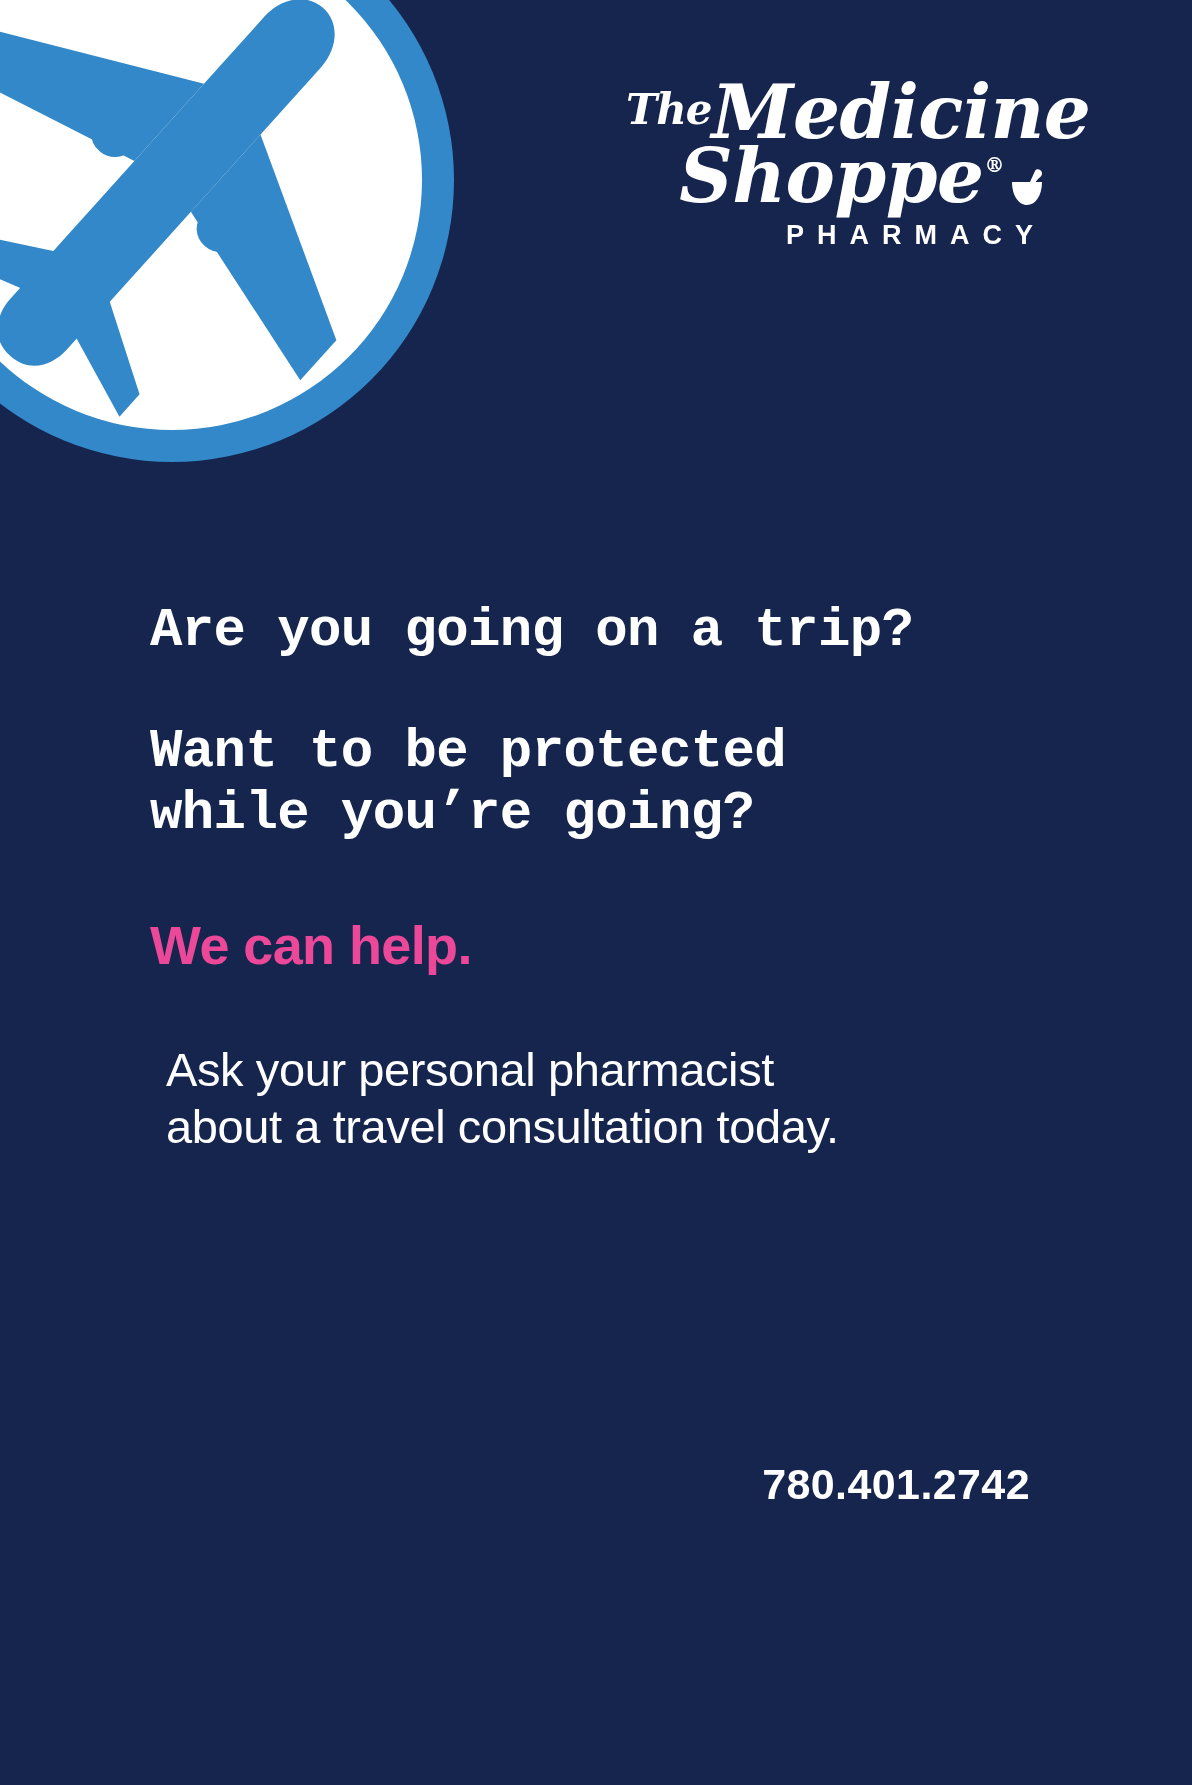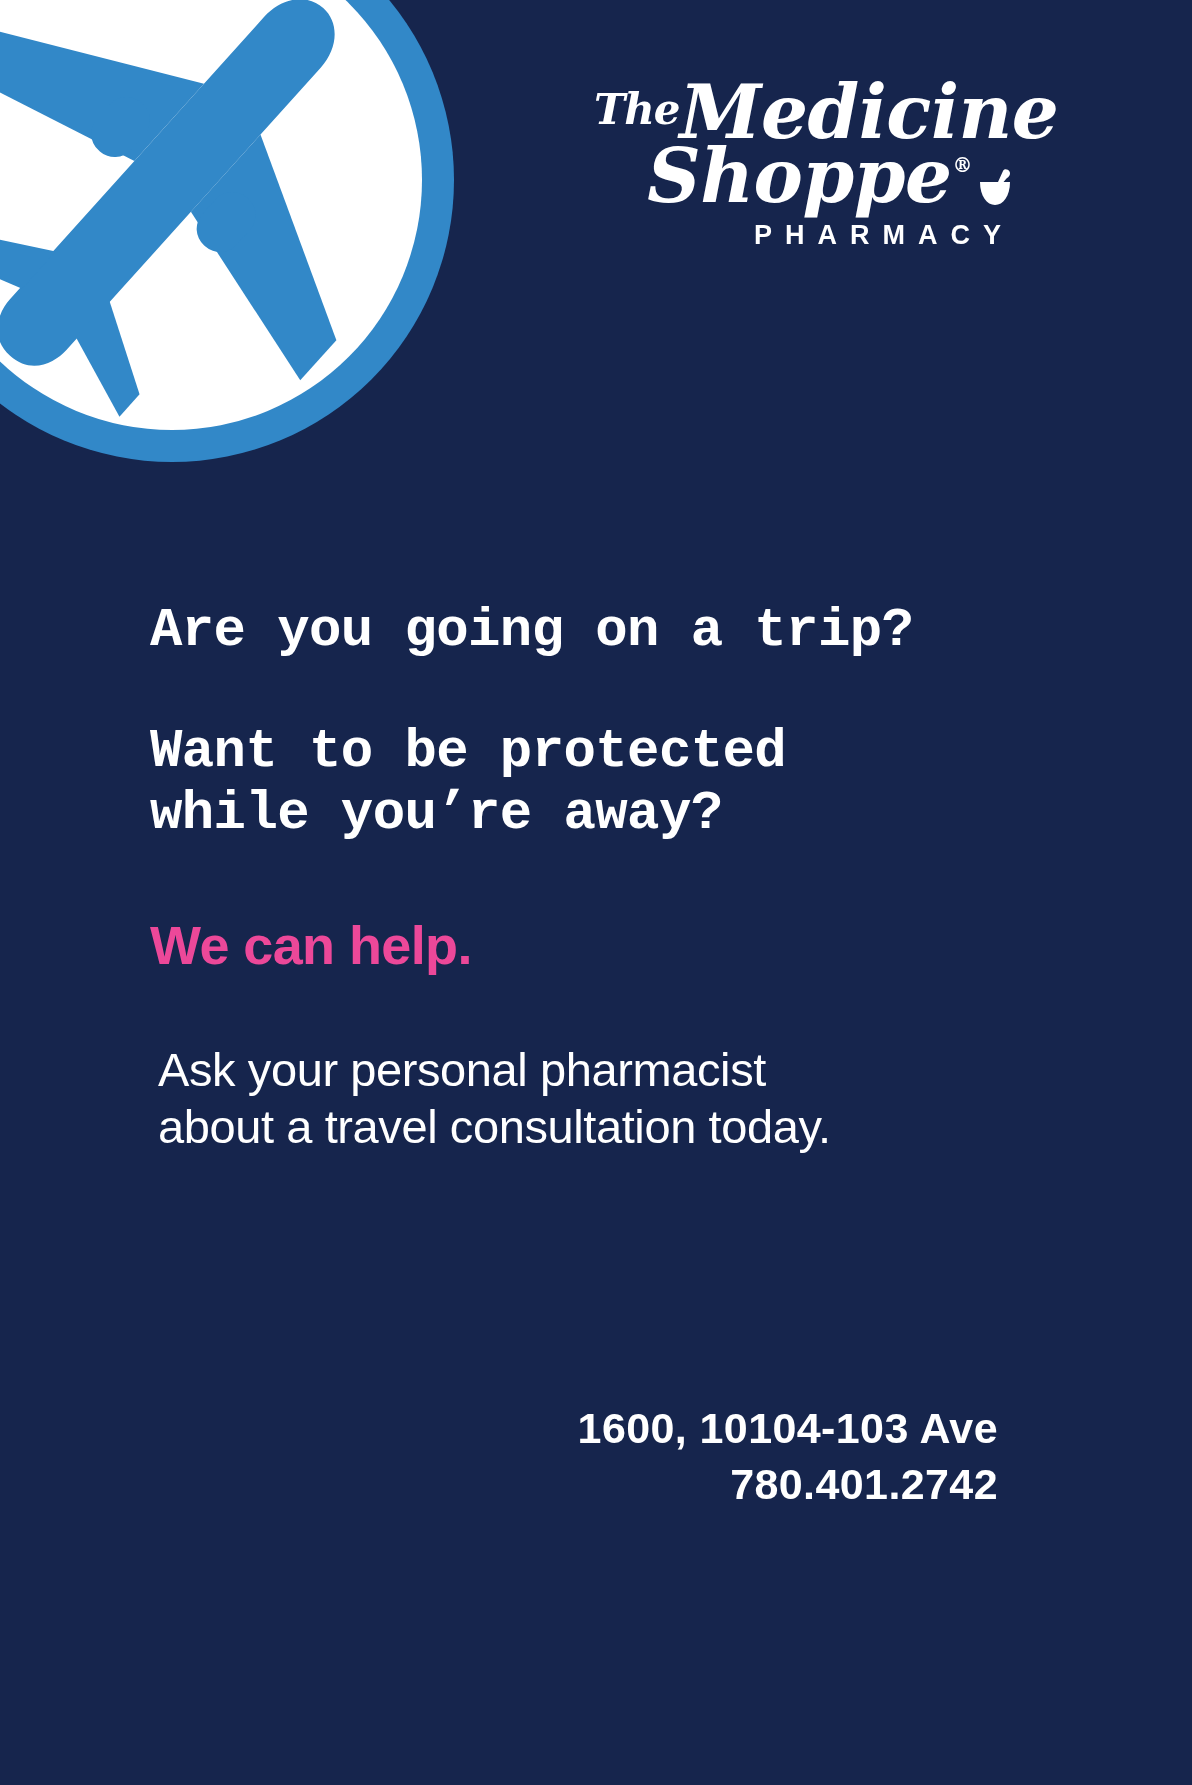--- a/index.html
+++ b/index.html
@@ -9,20 +9,21 @@
   }
   body {
     font-family: "Liberation Sans", sans-serif;
   }
   .poster {
     position: relative;
     width: 1056px;
     height: 1785px;
     background: #16254d;
     overflow: hidden;
+    padding-left: 32px;
   }
 
   
   .plane-badge {
     position: absolute;
     left: -118px;
     top: -110px;
     width: 580px;
     height: 580px;
   }
@@ -113,21 +114,21 @@
     margin: 0;
     margin-top: 68px;
   }
   .body-copy {
     color: #ffffff;
     font-family: "Liberation Sans", sans-serif;
     font-weight: 400;
     font-size: 47px;
     line-height: 1.22;
     letter-spacing: -0.4px;
-    margin: 8px;
+    margin: 16px;
     margin-top: 64px;
   }
 
   
   .address {
     position: absolute;
     right: 58px;
     bottom: 272px;
     text-align: right;
     color: #ffffff;
@@ -198,27 +199,26 @@
         </span>
       </span>
     </div>
     <div class="logo-pharmacy">PHARMACY</div>
   </div>
 
   <div class="copy">
     <p class="headline">Are you going on a trip?</p>
     <p class="headline second">
       <span>Want to be protected</span><br>
-      <span>while you’re away?</span>
+      <span>while you’re going?</span>
     </p>
     <p class="accent">We can help.</p>
     <p class="body-copy">
       <span>Ask your personal pharmacist</span><br>
       <span>about a travel consultation today.</span>
     </p>
   </div>
 
   <div class="address">
-    <div>1600, 10104-103 Ave</div>
     <div>780.401.2742</div>
   </div>
 
 </div>
 
 </body></html>

